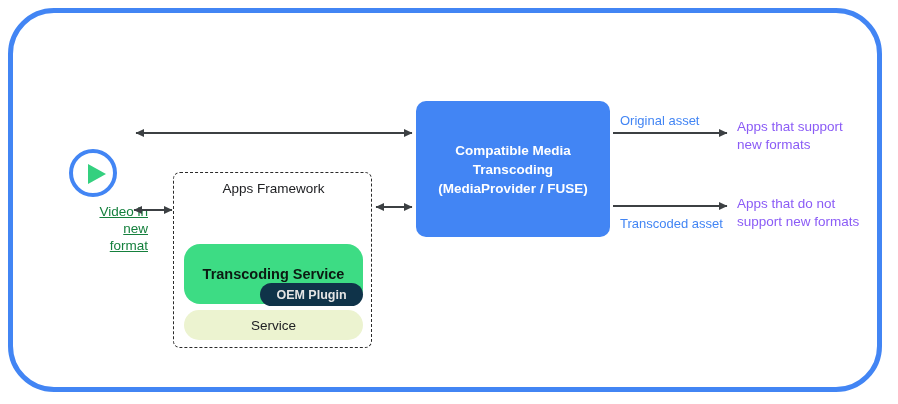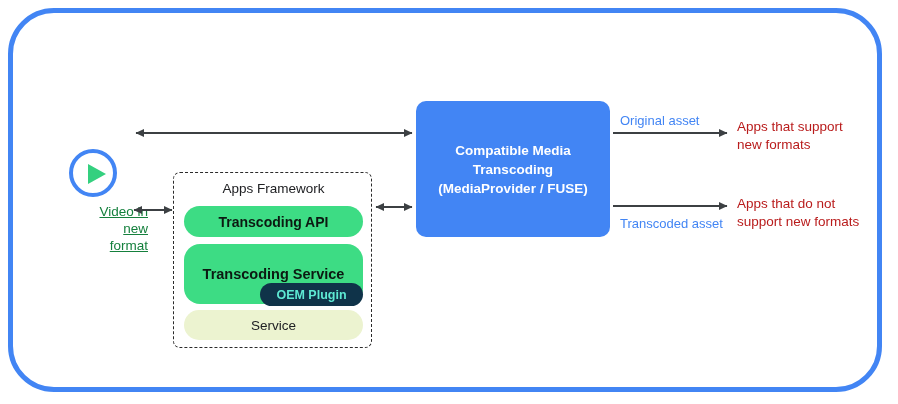--- a/index.html
+++ b/index.html
@@ -117,21 +117,21 @@
     padding-top: 22px;
   }
   #oem-plugin {
     position: absolute;
     left: 86px;
     top: 110px;
     width: 103px;
     height: 23px;
     border-radius: 12px;
     background: #0f3349;
-    color: #5eead4;
+    color: #e5e5e5;
     font-size: 12.5px;
     font-weight: bold;
     display: flex;
     align-items: center;
     justify-content: center;
   }
   #layer-hardware {
     top: 137px;
     height: 30px;
     border-radius: 15px;
@@ -169,21 +169,21 @@
     color: #4285f4;
     white-space: nowrap;
   }
   #label-original { left: 620px; top: 113px; }
   #label-transcoded { left: 620px; top: 216px; }
 
   .apps-text {
     position: absolute;
     font-size: 13.5px;
     line-height: 18px;
-    color: #b91c1c;
+    color: #8b5cf6;
     white-space: pre-line;
   }
   #apps-support { left: 737px; top: 118px; }
   #apps-nosupport { left: 737px; top: 195px; }
 
   
   #arrows {
     position: absolute;
     left: 0;
     top: 0;
@@ -202,21 +202,20 @@
   <div id="play-icon">
     <div class="tri"></div>
   </div>
   <div id="video-caption">Video in
 new
 format</div>
 
   <div id="media-framework">
     <div id="mf-title">Apps Framework</div>
 
-    <div class="layer" id="layer-api">Transcoding API</div>
 
     <div class="layer" id="layer-service">Transcoding Service</div>
 
     <div id="oem-plugin">OEM Plugin</div>
 
     <div class="layer" id="layer-hardware">Service</div>
   </div>
 
   <div id="cmt-box">Compatible Media
 Transcoding

